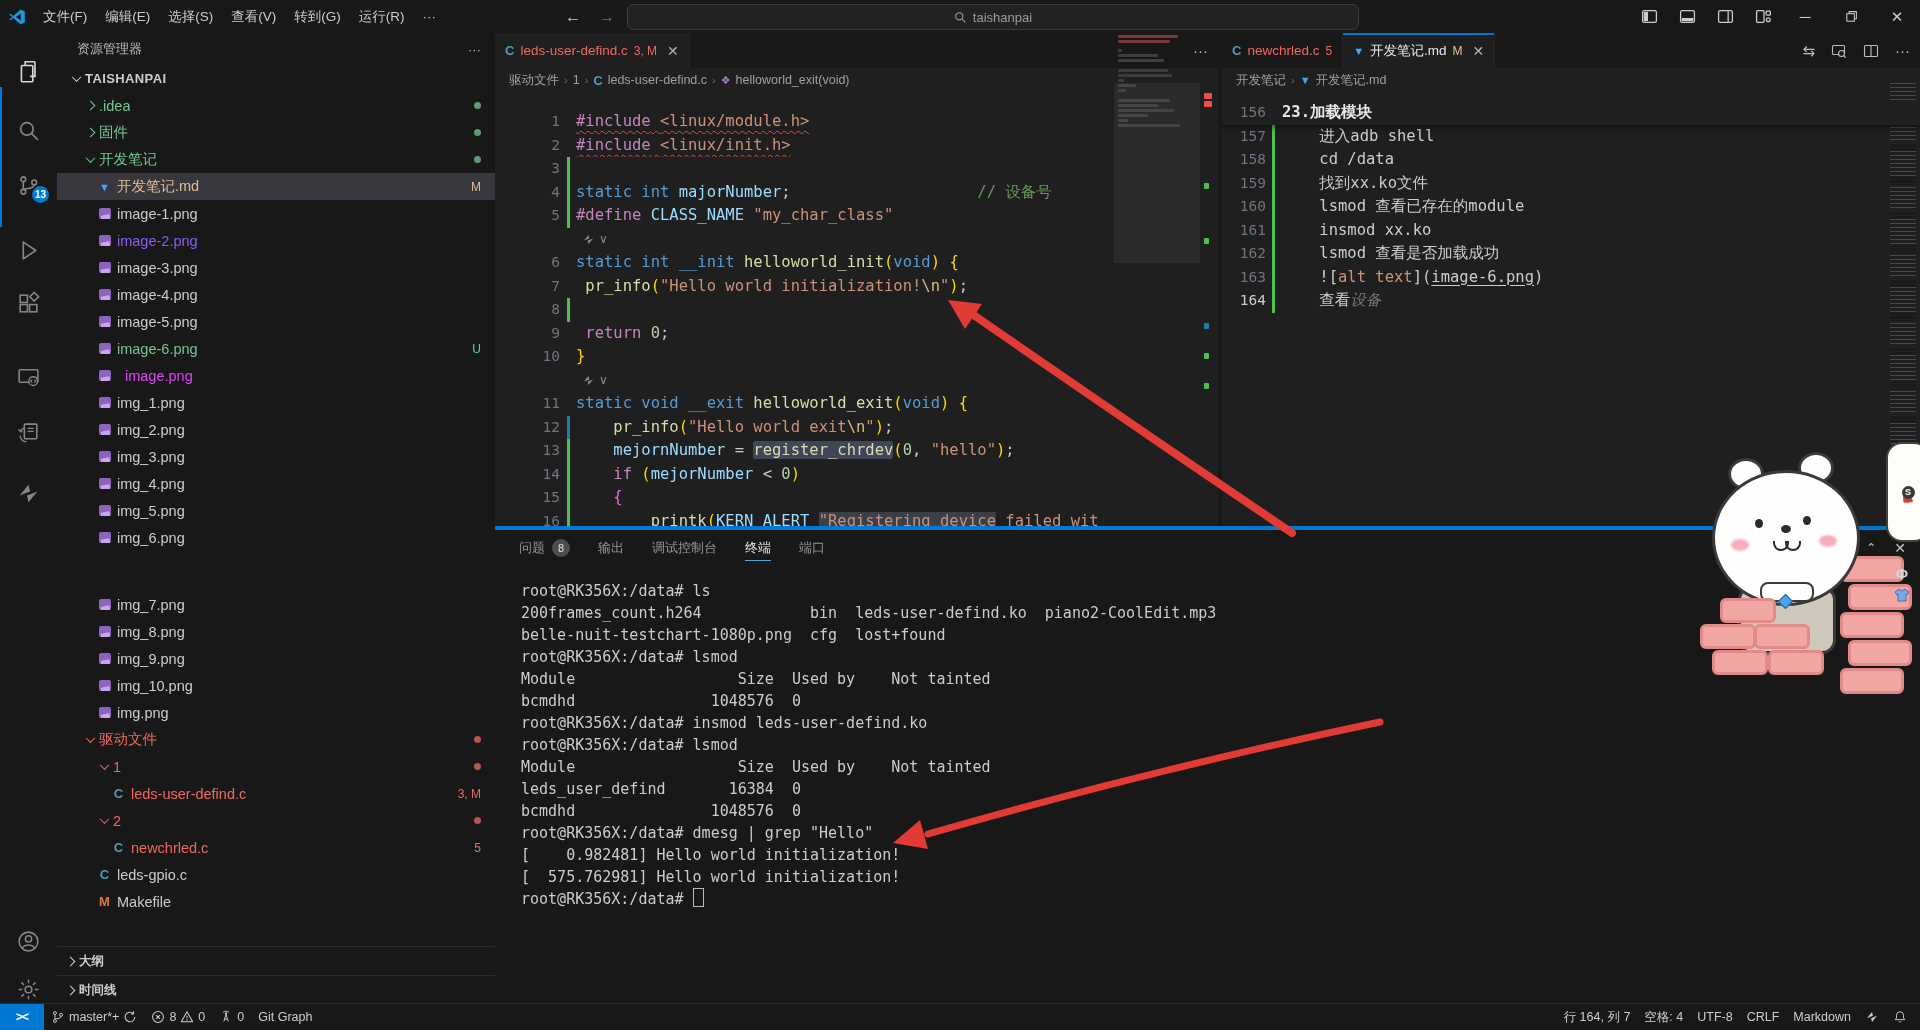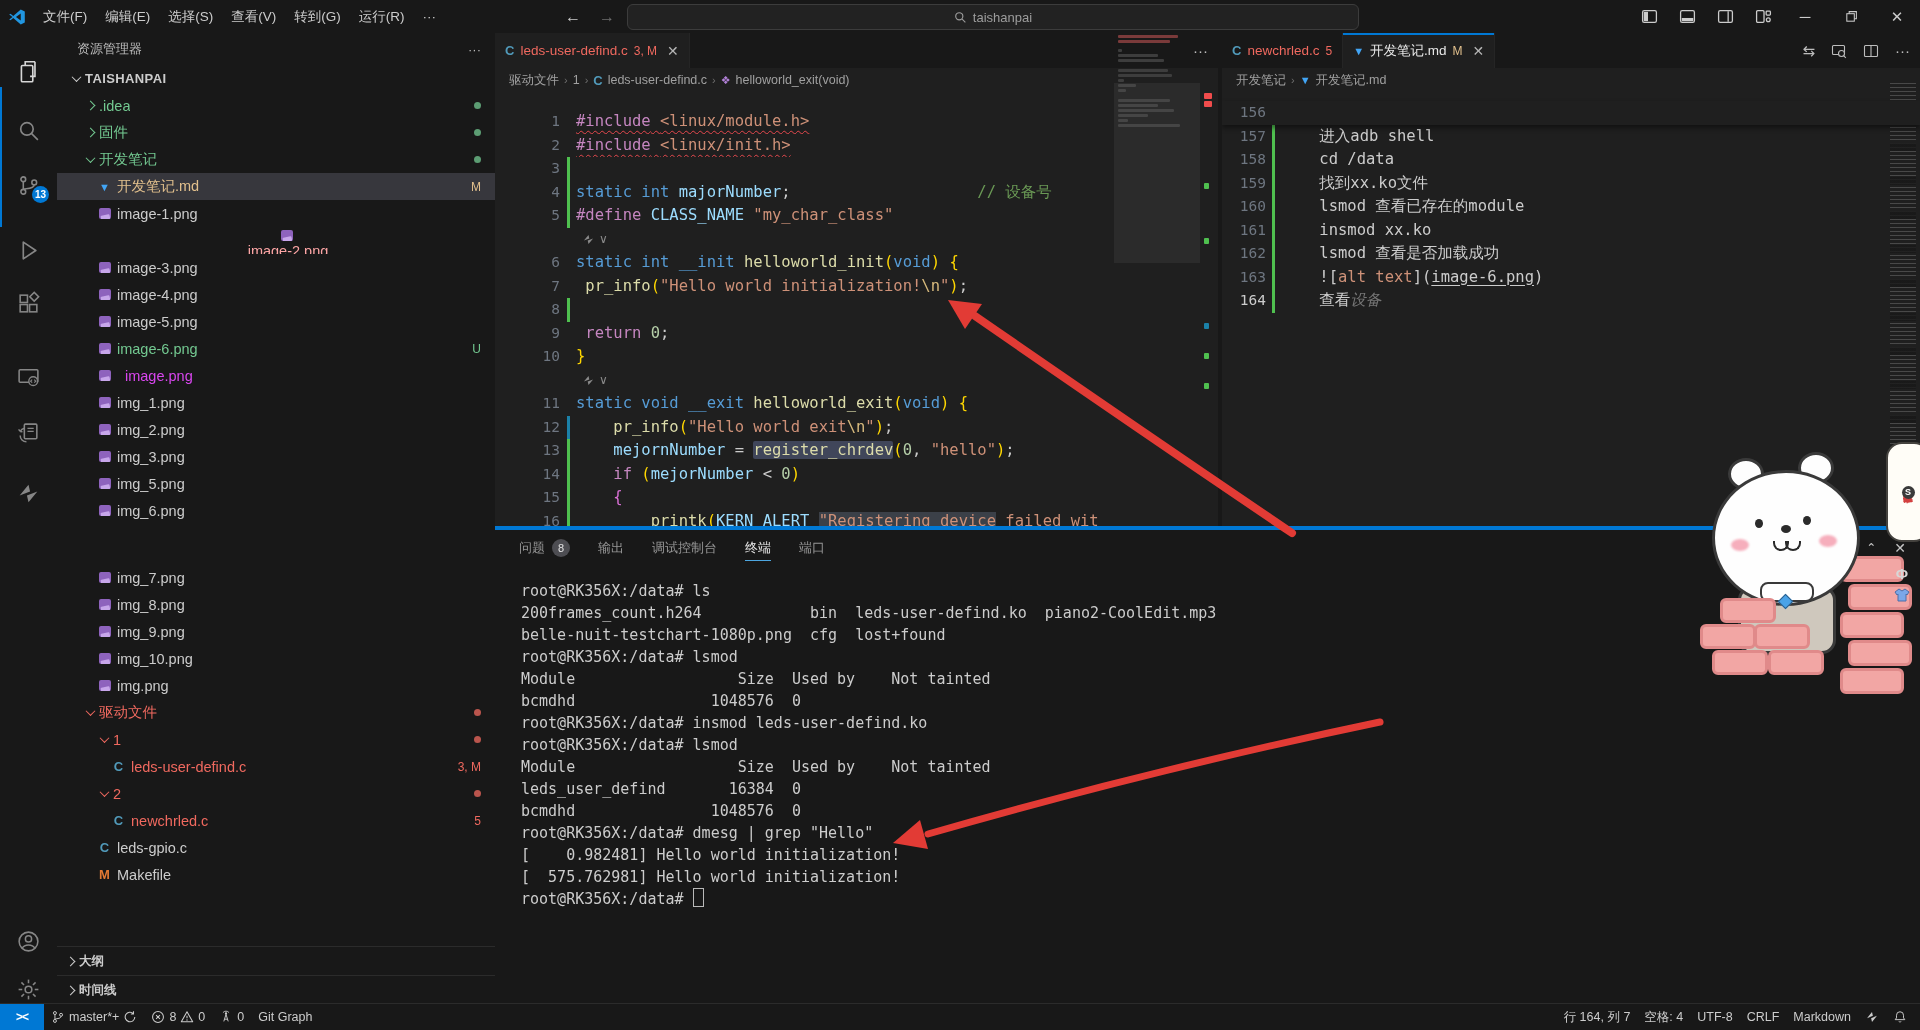--- a/index.html
+++ b/index.html
@@ -68,21 +68,21 @@
   .sqw{text-decoration:underline;text-decoration-style:wavy;text-decoration-color:#e5484d;text-decoration-thickness:1px;text-underline-offset:4px;}
   .tk-pre{color:#c586c0}.tk-str{color:#ce9178}.tk-kw{color:#569cd6}.tk-fn{color:#dcdcaa}
   .tk-vb{color:#9cdcfe}.tk-num{color:#b5cea8}.tk-cm{color:#6a9955}.tk-esc{color:#d7ba7d}
   .tk-t{color:#cccccc}.tk-gold{color:#ffd700}.tk-pink2{color:#da70d6}
   .tk-hl{color:#dcdcaa;background:#40465a;border-radius:2px;}
   .tk-strbox{color:#ce9178;background:#3b4048;}
   .tk-und{color:#cccccc;text-decoration:underline;text-underline-offset:3px;}
   .tk-ghost{color:#767676;font-style:italic;}
   .tk-hd{color:#e8e8e8;font-weight:bold;}
   .lensrow{color:#8a8a8a;font-size:12px;display:flex;align-items:center;height:23.5px;padding-left:87px;gap:4px;font-family:"Liberation Sans",sans-serif;}
-  .sticky{box-shadow:0 3px 5px rgba(0,0,0,.45);background:#1f1f1f;z-index:3;position:relative;flex-direction:column;}
+  .sticky{box-shadow:0 3px 5px rgba(0,0,0,.45);background:#1f1f1f;z-index:3;position:relative;}
   
   #mm1{position:absolute;right:18px;top:0;width:86px;height:430px;}
   .mmline{position:absolute;height:2.5px;background:#3d3d3d;border-radius:1px;}
   #mm1-slider{position:absolute;right:18px;top:50px;width:86px;height:180px;background:rgba(120,120,120,.14);}
   #ruler1{position:absolute;right:0;top:0;width:18px;height:497px;}
   .rmark{position:absolute;border-radius:1px;}
   #mm2{position:absolute;right:4px;top:50px;width:26px;height:440px;
     background:repeating-linear-gradient(to bottom,rgba(150,150,150,.35) 0 1.5px,transparent 1.5px 4px);}
   #mm2b{position:absolute;right:4px;top:50px;width:26px;height:440px;
     background:repeating-linear-gradient(to bottom,transparent 0 26px,rgba(24,24,24,.8) 26px 34px);}
@@ -304,21 +304,21 @@
         <span class="tsp"></span>
         <span class="tbadge">M</span>
       </div>
       <div class="trow" style="padding-left: 38px; color: rgb(204, 204, 204);">
         <span class="ficon">
           <span class="fi-img"></span>
         </span>
         <span class="tlabel">image-1.png</span>
         <span class="tsp"></span>
       </div>
-      <div class="trow" style="padding-left: 38px; color: #fca5a5; flex-direction: column;">
+      <div class="trow" style="padding-left: 38px; color: #8b5cf6;">
         <span class="ficon">
           <span class="fi-img"></span>
         </span>
         <span class="tlabel">image-2.png</span>
         <span class="tsp"></span>
       </div>
       <div class="trow" style="padding-left: 38px; color: rgb(204, 204, 204);">
         <span class="ficon">
           <span class="fi-img"></span>
         </span>
@@ -366,20 +366,27 @@
           <span class="fi-img"></span>
         </span>
         <span class="tlabel">img_2.png</span>
         <span class="tsp"></span>
       </div>
       <div class="trow" style="padding-left: 38px; color: rgb(204, 204, 204);">
         <span class="ficon">
           <span class="fi-img"></span>
         </span>
         <span class="tlabel">img_3.png</span>
+        <span class="tsp"></span>
+      </div>
+      <div class="trow" style="padding-left: 38px; color: rgb(204, 204, 204);">
+        <span class="ficon">
+          <span class="fi-img"></span>
+        </span>
+        <span class="tlabel">img_4.png</span>
         <span class="tsp"></span>
       </div>
       <div class="trow" style="padding-left: 38px; color: rgb(204, 204, 204);">
         <span class="ficon">
           <span class="fi-img"></span>
         </span>
         <span class="tlabel">img_5.png</span>
         <span class="tsp"></span>
       </div>
       <div class="trow" style="padding-left: 38px; color: rgb(204, 204, 204);">

